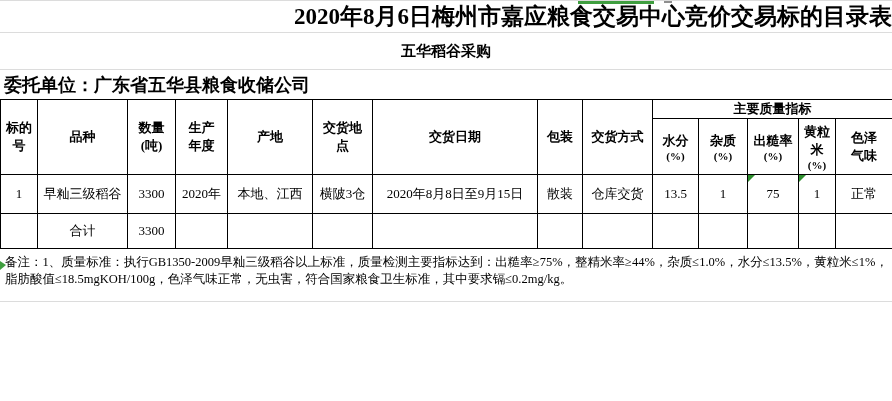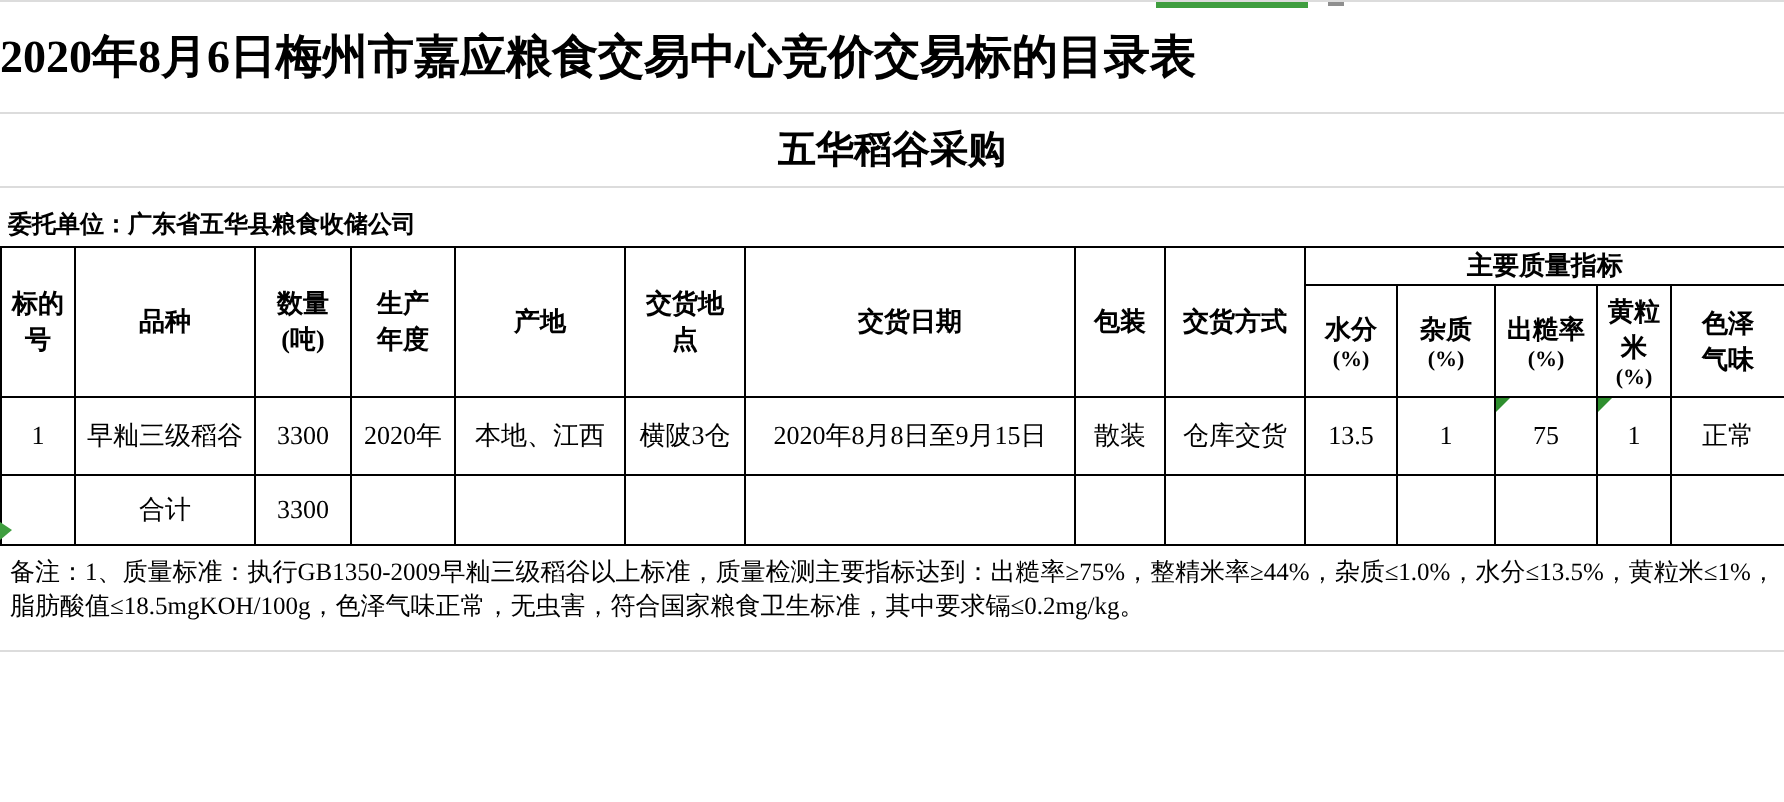--- a/index.html
+++ b/index.html
@@ -3,28 +3,28 @@
 <meta charset="utf-8">
 <style>
   html,body{margin:0;padding:0;background:#fff;}
   body{width:892px;height:401px;overflow:hidden;
        font-family:"Liberation Serif","DejaVu Serif",serif;color:#000;}
   .doc{position:relative;width:892px;height:401px;border-top:1px solid #dcdcdc;box-sizing:border-box;}
 
   .accent-bar{position:absolute;left:578px;top:0;width:76px;height:3px;}
   .accent-dot{position:absolute;left:664px;top:0;width:8px;height:2px;background:#8f8f8f;}
 
-  .title-row{height:56px;display:flex;align-items:center;justify-content:flex-start;
+  .title-row{height:32px;display:flex;align-items:center;justify-content:flex-end;
              border-bottom:1px solid #dcdcdc;box-sizing:border-box;}
   .title-row span{font-size:23px;font-weight:bold;}
   .subtitle-row{height:37px;display:flex;align-items:center;justify-content:center;
                 border-bottom:1px solid #dcdcdc;box-sizing:border-box;}
-  .subtitle-row span{font-size:19px;font-weight:bold;}
+  .subtitle-row span{font-size:15px;font-weight:bold;}
   .client-row{height:29px;display:flex;align-items:flex-end;padding:0 0 2px 4px;box-sizing:border-box;}
-  .client-row span{font-size:12px;font-weight:bold;}
+  .client-row span{font-size:18px;font-weight:bold;}
 
   table.bid{border-collapse:collapse;table-layout:fixed;width:892px;}
   table.bid th,table.bid td{border:1px solid #000;text-align:center;vertical-align:middle;
       padding:0 2px;box-sizing:border-box;white-space:pre-line;overflow:hidden;}
   table.bid th{font-size:13px;font-weight:bold;margin-top:19px;}
   table.bid td{font-size:13px;font-weight:normal;position:relative;}
   tr.r-group th{height:16px;}
   tr.r-sub th{height:56px;}
   tr.r-data td{height:39px;}
   tr.r-total td{height:35px;}

